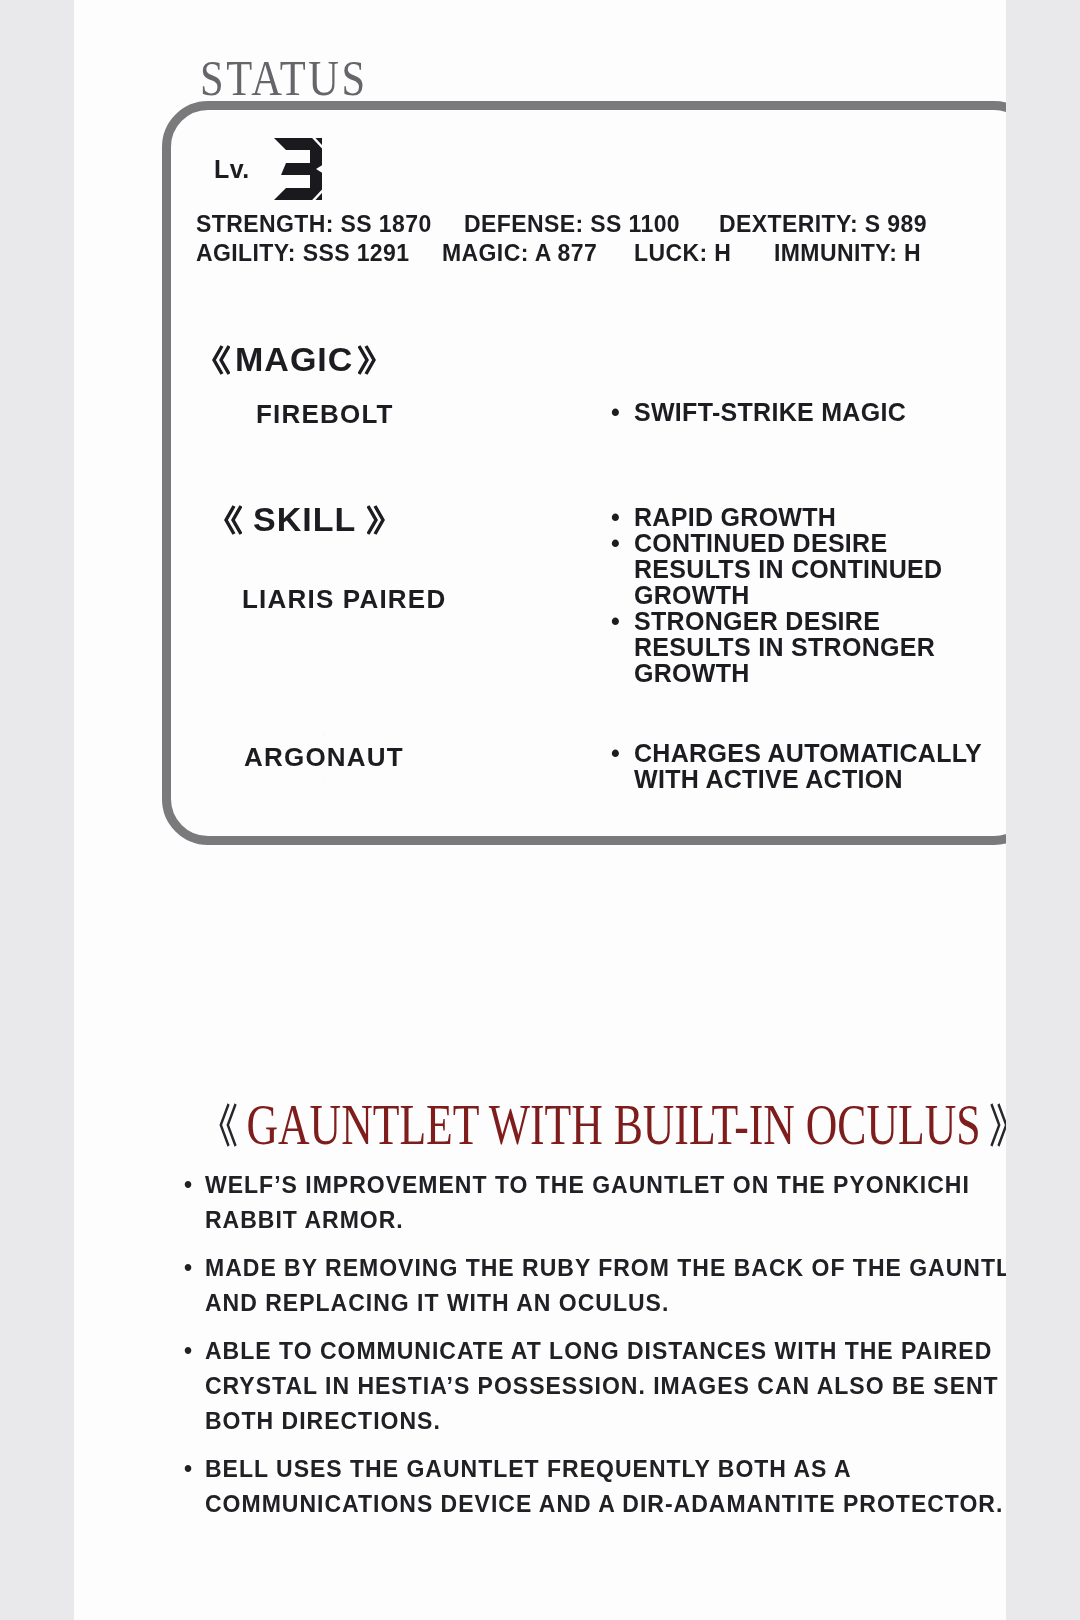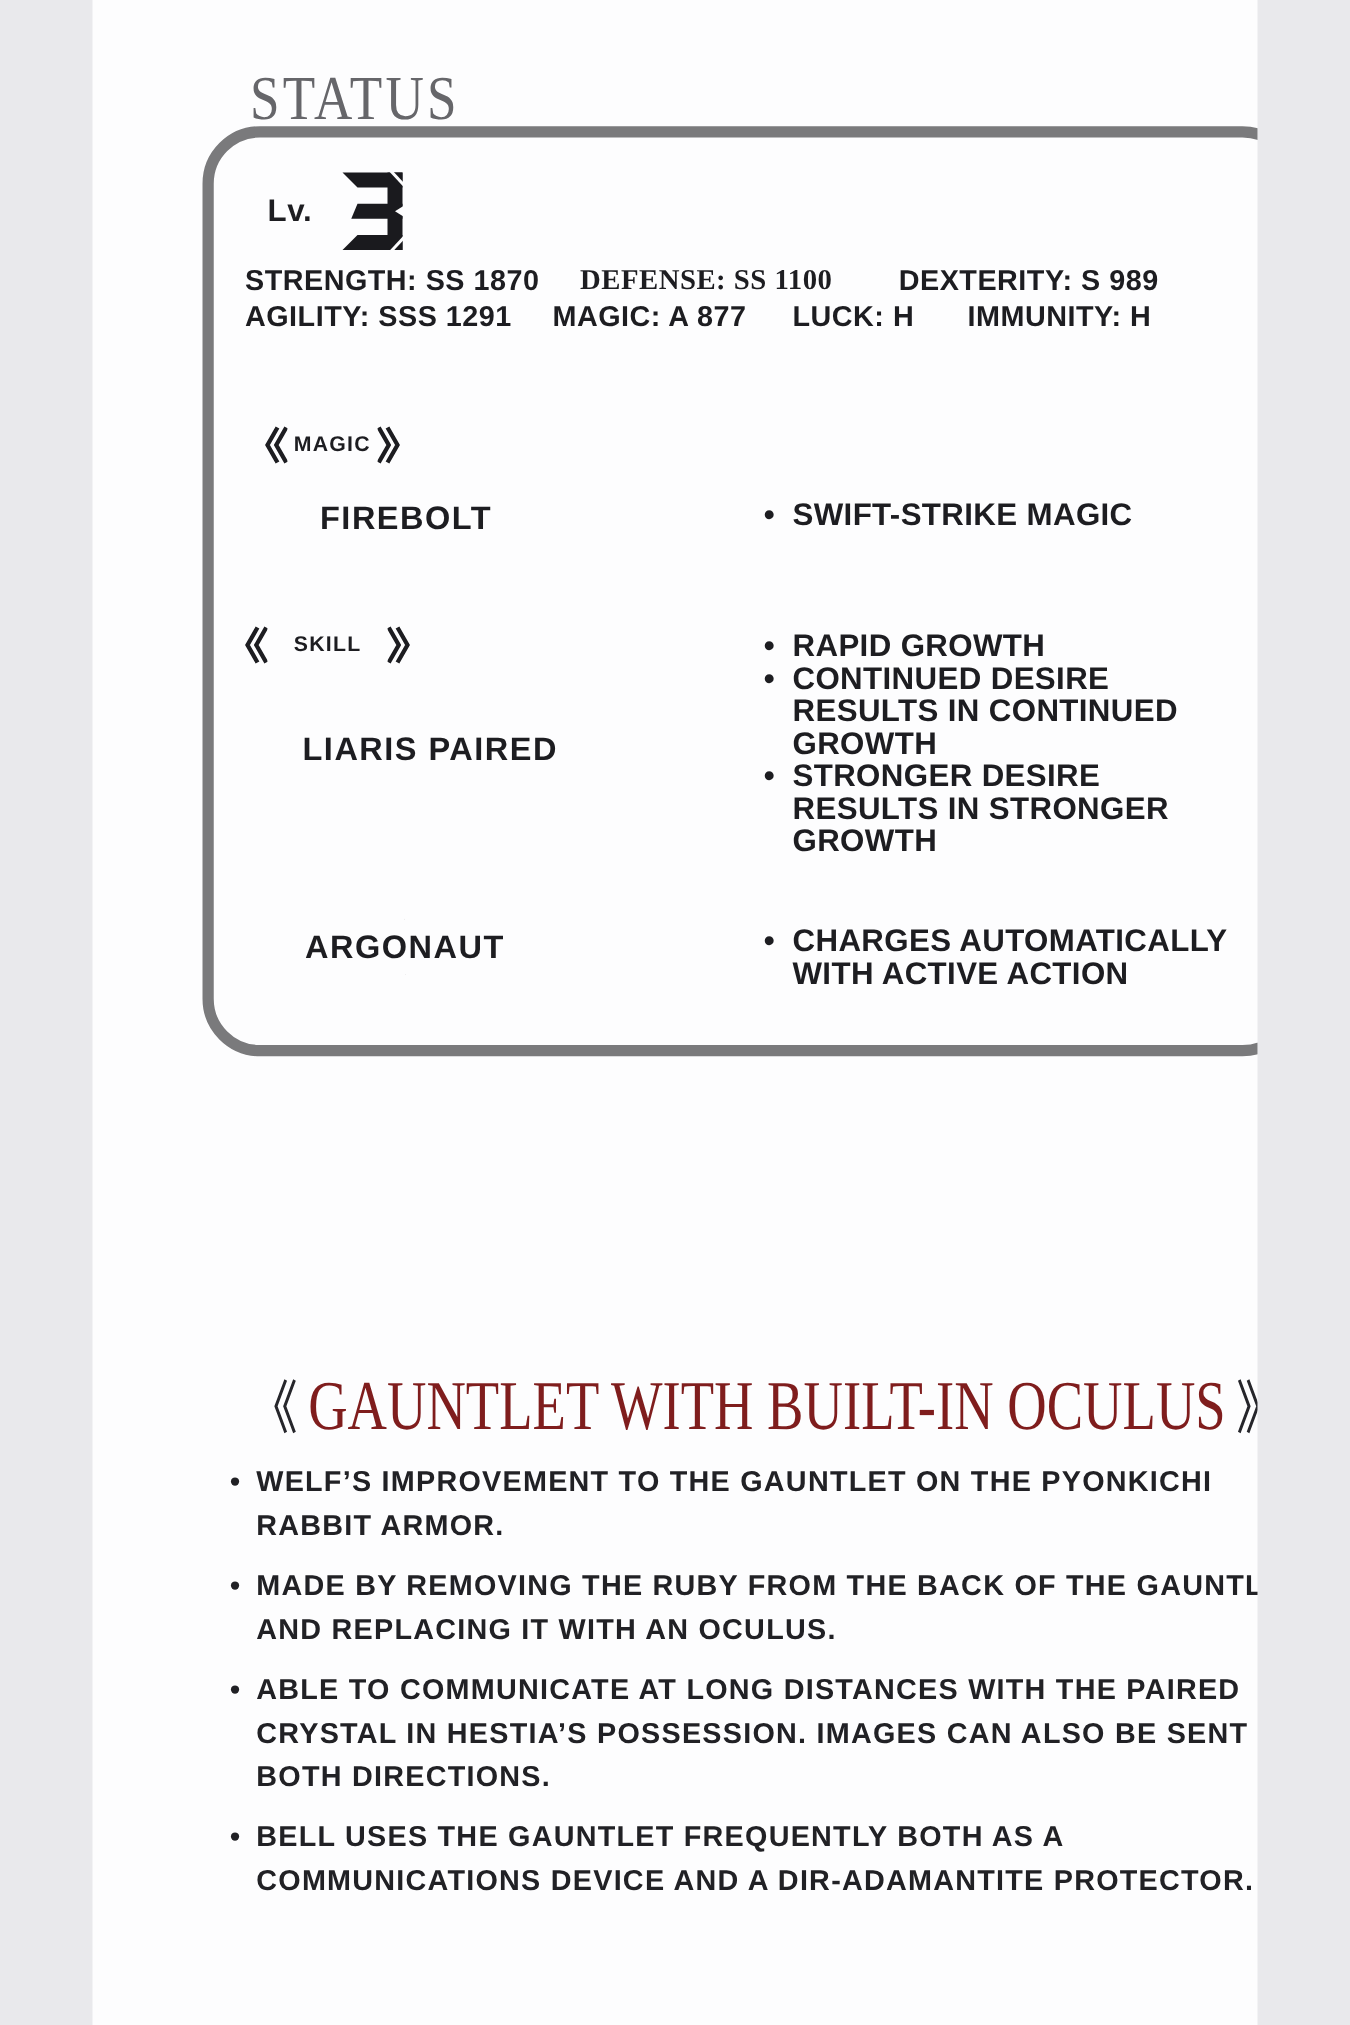--- a/index.html
+++ b/index.html
@@ -26,28 +26,28 @@
     letter-spacing:0.5px;line-height:30px;
   }
   .lv-digit{position:absolute;left:198px;top:136px;width:52px;height:66px;}
   .visually-hidden{
     position:absolute;width:1px;height:1px;overflow:hidden;clip:rect(0 0 0 0);white-space:nowrap;
   }
   .stat{
     position:absolute;font-size:23px;font-weight:bold;letter-spacing:0.4px;
     line-height:28px;white-space:nowrap;color:#1d1d21;
   }
-  .s11{left:122px;top:210px;} .s12{left:390px;top:210px;font-family:Liberation Serif, serif;} .s13{left:645px;top:210px;}
+  .s11{left:122px;top:210px;} .s12{left:390px;top:210px;} .s13{left:645px;top:210px;}
   .s21{left:122px;top:239px;} .s22{left:368px;top:239px;} .s23{left:560px;top:239px;} .s24{left:700px;top:239px;}
   .section-label{
     position:absolute;display:inline-flex;align-items:center;
-    font-size:17px;font-weight:bold;letter-spacing:1px;white-space:nowrap;
+    font-size:34px;font-weight:bold;letter-spacing:1px;white-space:nowrap;
   }
   .magic-label{left:136px;top:340px;gap:5px;}
-  .skill-label{left:120px;top:500px;gap:21px;}
+  .skill-label{left:148px;top:500px;gap:11px;}
   .skillname{
     position:absolute;display:inline-flex;align-items:center;
     font-size:26px;font-weight:bold;letter-spacing:1.2px;white-space:nowrap;flex-direction:column;
   }
   .firebolt{left:182px;top:392px;gap:7px;height:42px;}
   .liaris{left:168px;top:570px;gap:14px;height:46px;}
   .argonaut{left:170px;top:735px;gap:6px;height:44px;}
   
   .notes{
     position:absolute;left:537px;margin:0;padding:0;list-style:none;

